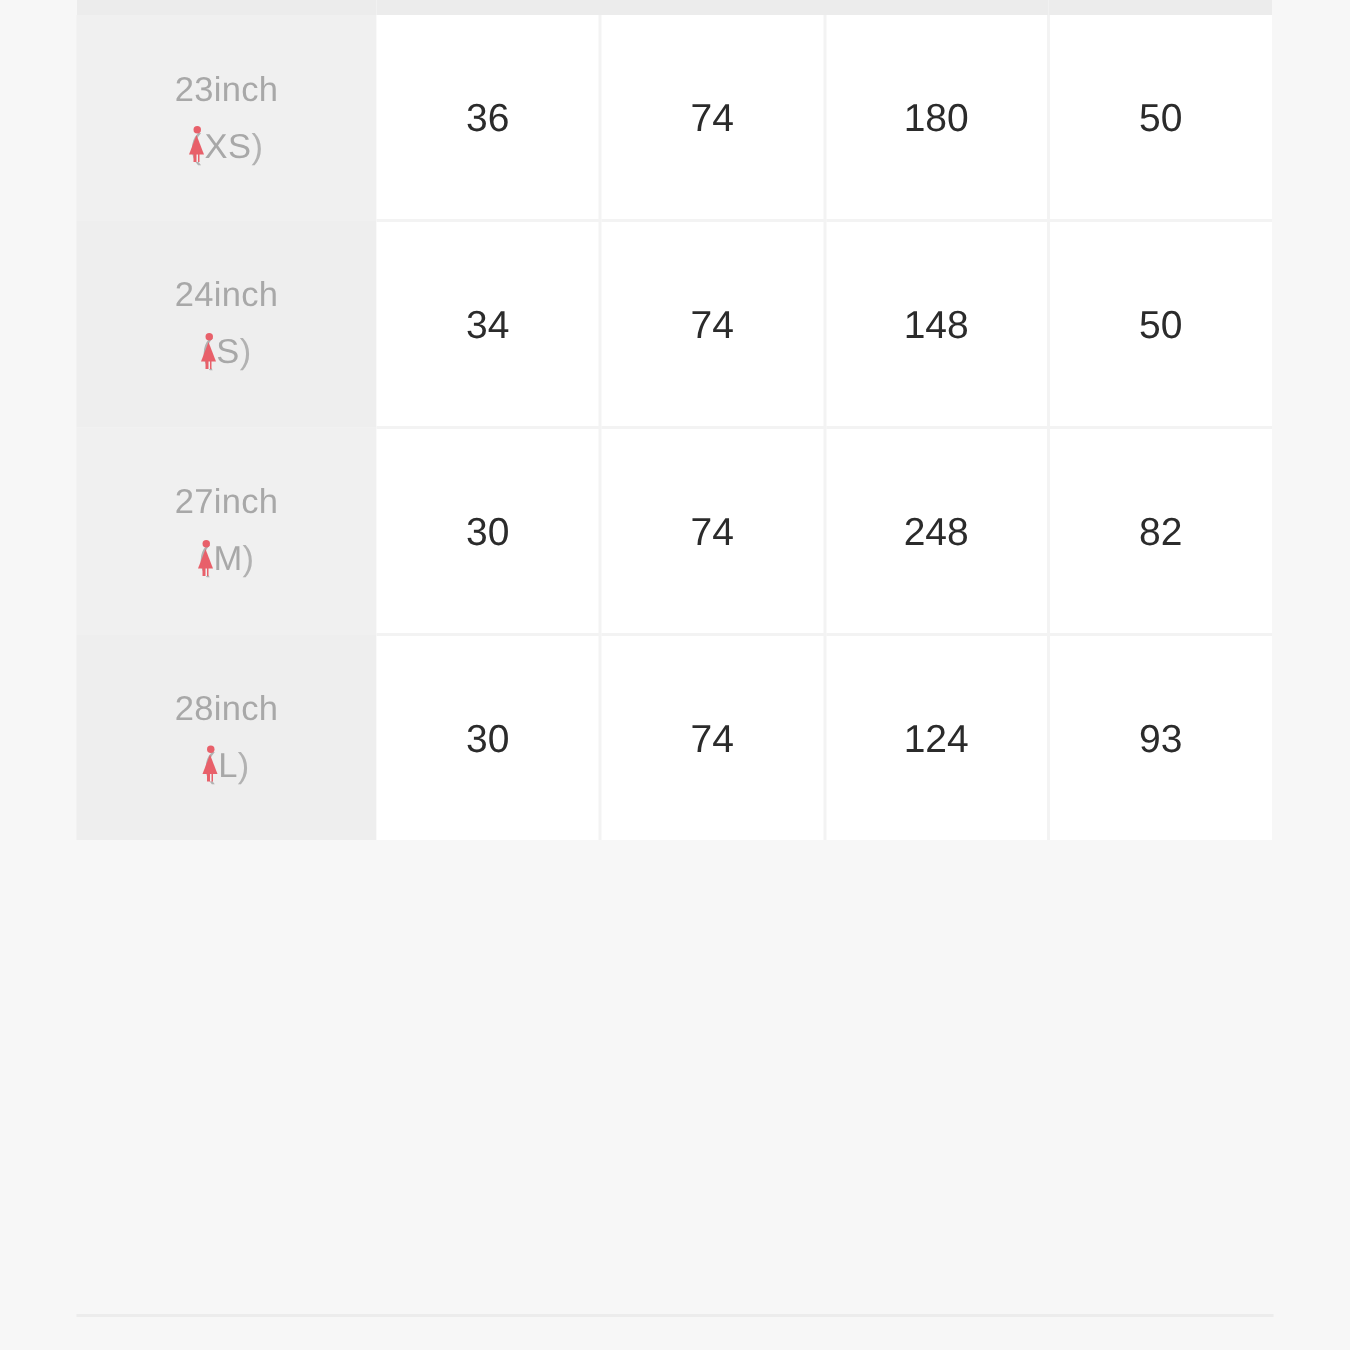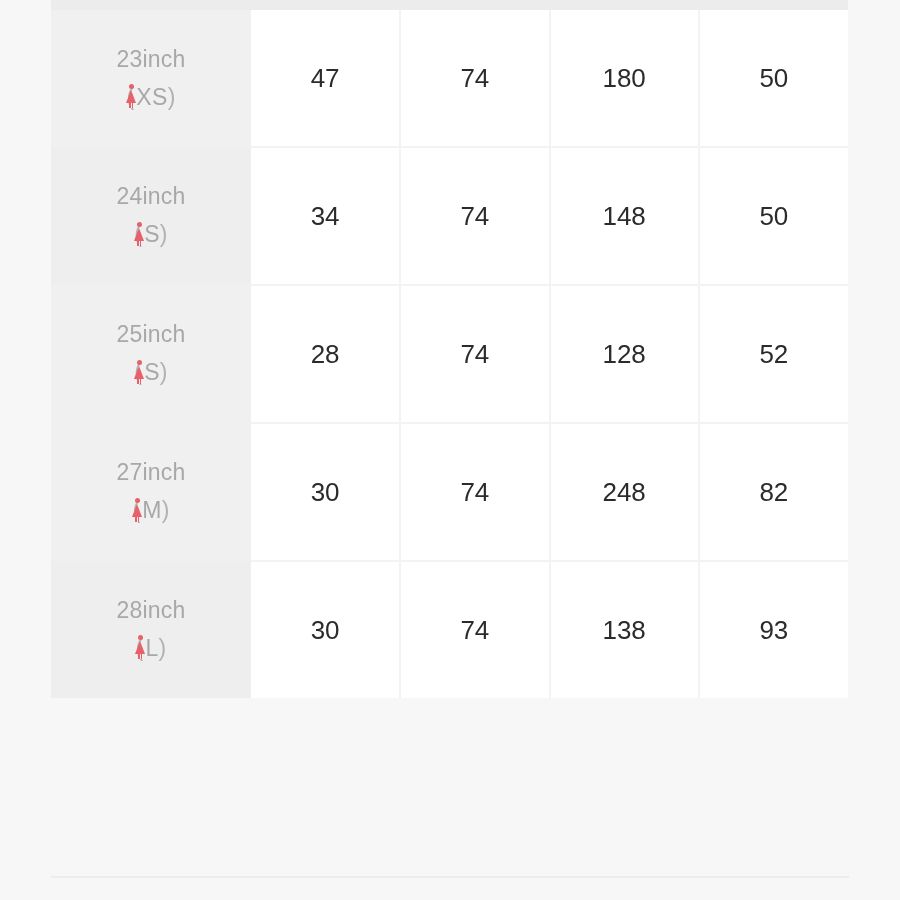--- a/index.html
+++ b/index.html
@@ -216,21 +216,21 @@
             <span class="fem-icon">
               <span class="head"></span>
                 <span class="dress"></span>
                 <span class="legs"></span>
                 <span class="legsplit"></span>
             </span>
             <span class="size-letters">XS</span>
             <span class="paren">)</span>
           </span>
         </td>
-        <td class="data-cell">47</td>
+        <td class="data-cell">36</td>
         <td class="data-cell">74</td>
         <td class="data-cell">180</td>
         <td class="data-cell last-col">50</td>
       </tr>
 
       <tr class="row-alt">
         <td class="size-cell">
           <span class="size-inch">24inch</span>
           <span class="size-code">
             <span class="paren">(</span>
@@ -243,40 +243,20 @@
             <span class="size-letters">S</span>
             <span class="paren">)</span>
           </span>
         </td>
         <td class="data-cell">34</td>
         <td class="data-cell">74</td>
         <td class="data-cell">148</td>
         <td class="data-cell last-col">50</td>
       </tr>
 
-      <tr class="row-even">
-        <td class="size-cell">
-          <span class="size-inch">25inch</span>
-          <span class="size-code">
-            <span class="paren">(</span>
-            <span class="fem-icon">
-              <span class="head"></span>
-                <span class="dress"></span>
-                <span class="legs"></span>
-                <span class="legsplit"></span>
-            </span>
-            <span class="size-letters">S</span>
-            <span class="paren">)</span>
-          </span>
-        </td>
-        <td class="data-cell">28</td>
-        <td class="data-cell">74</td>
-        <td class="data-cell">128</td>
-        <td class="data-cell last-col">52</td>
-      </tr>
 
 
       <tr class="row-even">
         <td class="size-cell">
           <span class="size-inch">27inch</span>
           <span class="size-code">
             <span class="paren">(</span>
             <span class="fem-icon">
               <span class="head"></span>
                 <span class="dress"></span>
@@ -303,21 +283,21 @@
                 <span class="dress"></span>
                 <span class="legs"></span>
                 <span class="legsplit"></span>
             </span>
             <span class="size-letters">L</span>
             <span class="paren">)</span>
           </span>
         </td>
         <td class="data-cell">30</td>
         <td class="data-cell">74</td>
-        <td class="data-cell">138</td>
+        <td class="data-cell">124</td>
         <td class="data-cell last-col">93</td>
       </tr>
 
     </tbody>
   </table>
 </div>
 
 <div class="below-band"></div>
 <div class="divider"></div>
 

